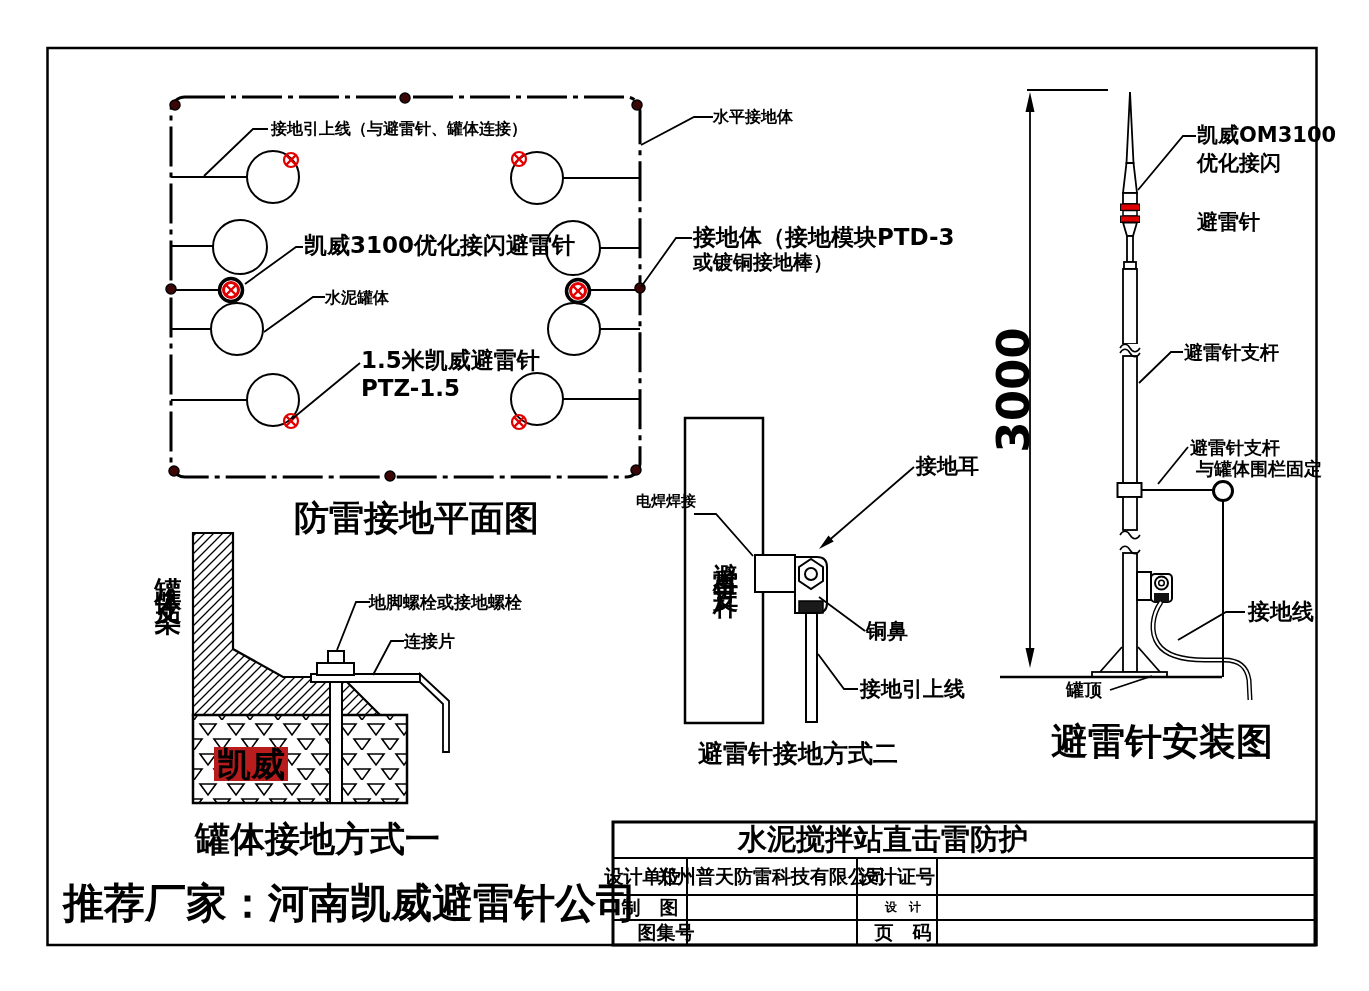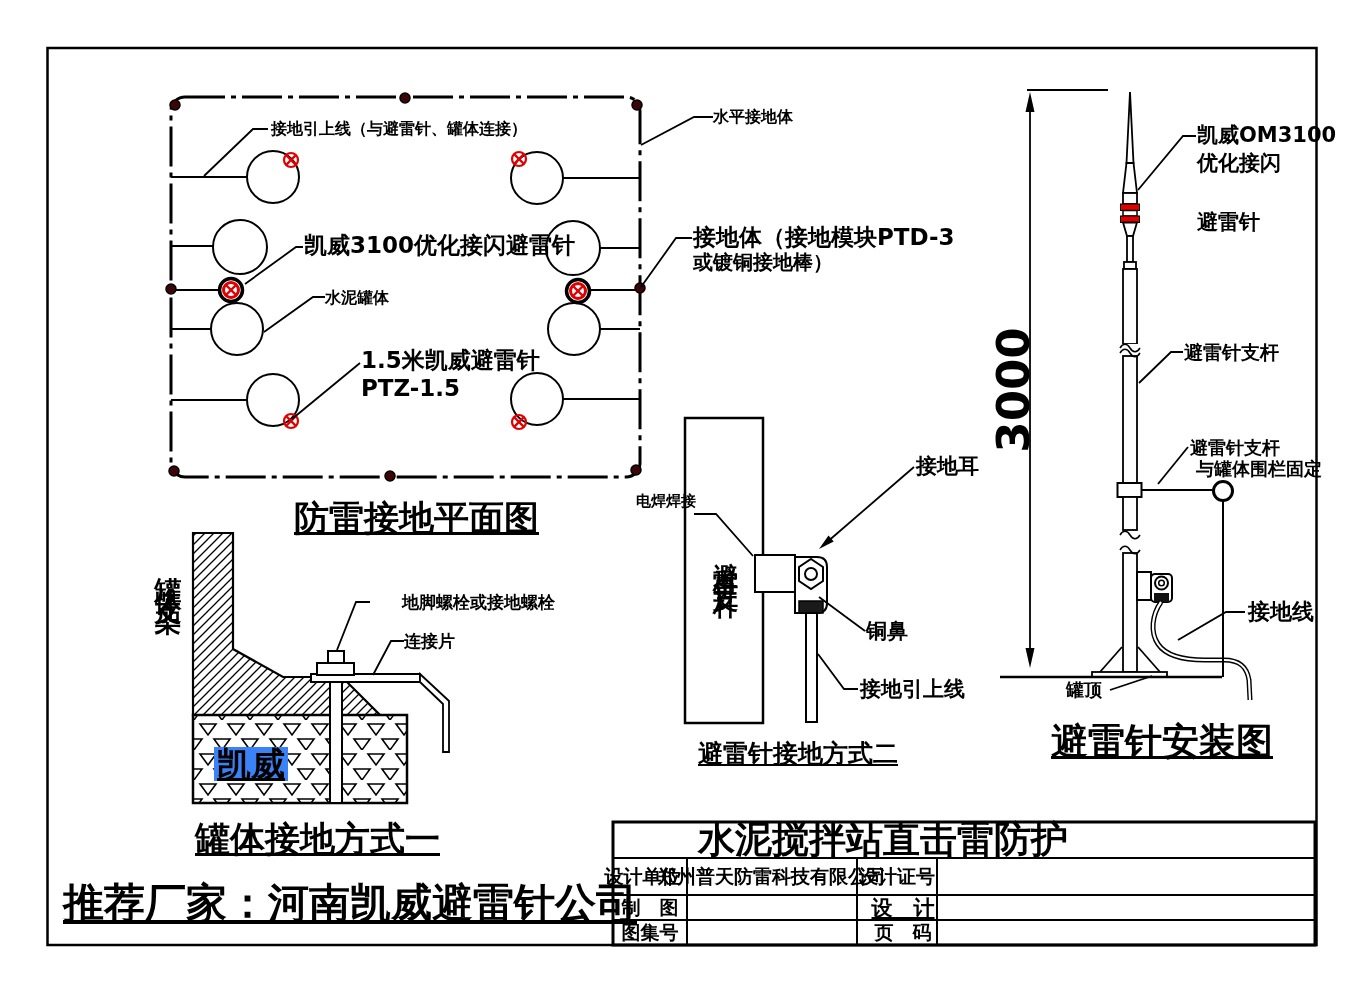--- a/index.html
+++ b/index.html
@@ -1,28 +1,28 @@
 <!DOCTYPE html>
 <html><head>
 <meta charset="utf-8">
 <style>
   html,body{margin:0;padding:0;background:#fff;}
   #canvas{position:relative;width:1369px;height:991px;background:#fff;overflow:hidden;
           font-family:"DejaVu Sans","Liberation Sans",sans-serif;color:#000;}
   #drawing{position:absolute;left:0;top:0;}
   .lbl{position:absolute;font-weight:bold;white-space:nowrap;line-height:1.1;}
   .cap{position:absolute;font-weight:bold;white-space:nowrap;line-height:1;
-       font-family:"DejaVu Serif","Liberation Serif",serif;text-decoration:underline;}
+       font-family:"DejaVu Serif","Liberation Serif",serif;}
   .v-text{position:absolute;writing-mode:vertical-rl;text-orientation:upright;
           font-weight:bold;white-space:nowrap;}
   .cell{position:absolute;display:flex;align-items:center;justify-content:center;
         font-weight:bold;white-space:nowrap;}
   .rot{position:absolute;font-weight:bold;white-space:nowrap;
        transform:translate(-50%,-50%) rotate(-90deg);}
-  .bgw{background:#3b82f6;padding:0 3px;}
+  .bgw{background:#b91c1c;padding:0 3px;}
 </style>
 </head>
 <body>
 
 <div id="canvas">
 
 <svg id="drawing" width="1369" height="991" viewBox="0 0 1369 991">
   <defs>
     <pattern id="hatch" width="9" height="9" patternUnits="userSpaceOnUse">
       <path d="M-2,11 L11,-2 M-2,2 L2,-2 M7,11 L11,7" stroke="#000" stroke-width="1.3" fill="none"></path>
@@ -226,21 +226,21 @@
   <div class="lbl" style="left:304px;top:233px;font-size:23px;">凯威3100优化接闪避雷针</div>
   <div class="lbl" style="left:325px;top:289px;font-size:16px;">水泥罐体</div>
   <div class="lbl" style="left:361px;top:348px;font-size:23px;">1.5米凯威避雷针</div>
   <div class="lbl" style="left:361px;top:376px;font-size:23px;">PTZ-1.5</div>
   <div class="lbl" style="left:713px;top:108px;font-size:16px;">水平接地体</div>
   <div class="lbl" style="left:693px;top:225px;font-size:23px;">接地体（接地模块PTD-3</div>
   <div class="lbl" style="left:693px;top:251px;font-size:20px;">或镀铜接地棒）</div>
   <div class="cap" style="left:294px;top:500px;font-size:35px;">防雷接地平面图</div>
 
   <div class="v-text" style="left:150px;top:556px;font-size:27px;letter-spacing:10px;">罐体支架</div>
-  <div class="lbl" style="left:369px;top:593px;font-size:17px;margin-left:33px;">地脚螺栓或接地螺栓</div>
+  <div class="lbl" style="left:369px;top:593px;font-size:17px;">地脚螺栓或接地螺栓</div>
   <div class="lbl" style="left:404px;top:632px;font-size:17px;">连接片</div>
   <div class="cap bgw" style="left:214px;top:747px;font-size:34px;">凯威</div>
   <div class="cap" style="left:195px;top:821px;font-size:35px;">罐体接地方式一</div>
 
   <div class="lbl" style="left:636px;top:493px;font-size:15px;">电焊焊接</div>
   <div class="v-text" style="left:709px;top:542px;font-size:25px;letter-spacing:8px;">避雷针支杆</div>
   <div class="lbl" style="left:916px;top:455px;font-size:21px;">接地耳</div>
   <div class="lbl" style="left:866px;top:620px;font-size:21px;">铜鼻</div>
   <div class="lbl" style="left:860px;top:678px;font-size:21px;">接地引上线</div>
   <div class="cap" style="left:698px;top:741px;font-size:25px;">避雷针接地方式二</div>
@@ -249,28 +249,28 @@
   <div class="lbl" style="left:1197px;top:152px;font-size:21px;">优化接闪</div>
   <div class="lbl" style="left:1197px;top:180px;font-size:21px;margin-top:31px;">避雷针</div>
   <div class="lbl" style="left:1184px;top:342px;font-size:19px;">避雷针支杆</div>
   <div class="lbl" style="left:1190px;top:438px;font-size:18px;">避雷针支杆</div>
   <div class="lbl" style="left:1196px;top:459px;font-size:18px;">与罐体围栏固定</div>
   <div class="lbl" style="left:1248px;top:600px;font-size:22px;">接地线</div>
   <div class="lbl" style="left:1066px;top:680px;font-size:18px;">罐顶</div>
   <div class="rot" style="left:1013px;top:390px;font-size:45px;">3000</div>
   <div class="cap" style="left:1051px;top:723px;font-size:37px;">避雷针安装图</div>
 
-  <div class="cell" style="left:613px;top:822px;width:540px;height:36px;font-size:37px;font-family:Liberation Mono, monospace;">水泥搅拌站直击雷防护</div>
+  <div class="cell" style="left:613px;top:822px;width:540px;height:36px;font-size:29px;font-family:Liberation Mono, monospace;">水泥搅拌站直击雷防护</div>
   <div class="cell" style="left:613px;top:858px;width:59px;height:37px;font-size:19px;">设计单位</div>
   <div class="cell" style="left:687px;top:858px;width:170px;height:37px;font-size:19px;">郑州普天防雷科技有限公司</div>
   <div class="cell" style="left:857px;top:858px;width:80px;height:37px;font-size:19px;">设计证号</div>
   <div class="cell" style="left:937px;top:858px;width:378px;height:37px;font-size:19px;"></div>
   <div class="cell" style="left:613px;top:895px;width:74px;height:25px;font-size:19px;">制　图</div>
   <div class="cell" style="left:687px;top:895px;width:170px;height:25px;font-size:19px;"></div>
-  <div class="cell" style="left:857px;top:895px;width:92px;height:25px;font-size:21px;text-decoration:underline;">设　计</div>
+  <div class="cell" style="left:857px;top:895px;width:92px;height:25px;font-size:12px;">设　计</div>
   <div class="cell" style="left:937px;top:895px;width:378px;height:25px;font-size:19px;"></div>
-  <div class="cell" style="left:613px;top:920px;width:74px;height:25px;font-size:19px;">图集号</div>
+  <div class="cell" style="left:613px;top:920px;width:74px;height:25px;font-size:19px;padding-left:16px;">图集号</div>
   <div class="cell" style="left:687px;top:920px;width:170px;height:25px;font-size:19px;"></div>
   <div class="cell" style="left:857px;top:920px;width:92px;height:25px;font-size:19px;">页　码</div>
   <div class="cell" style="left:937px;top:920px;width:378px;height:25px;font-size:19px;"></div>
 
   <div class="cap" style="left:63px;top:883px;font-size:41px;">推荐厂家：河南凯威避雷针公司</div>
 </div>
 
 </body></html>

